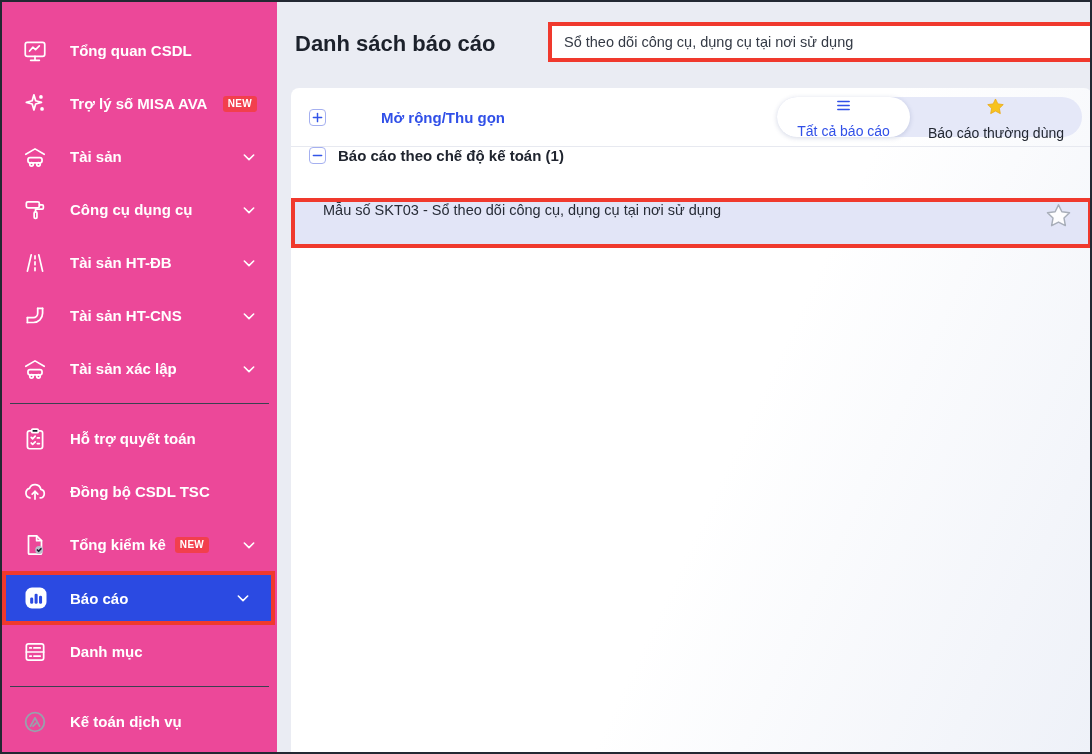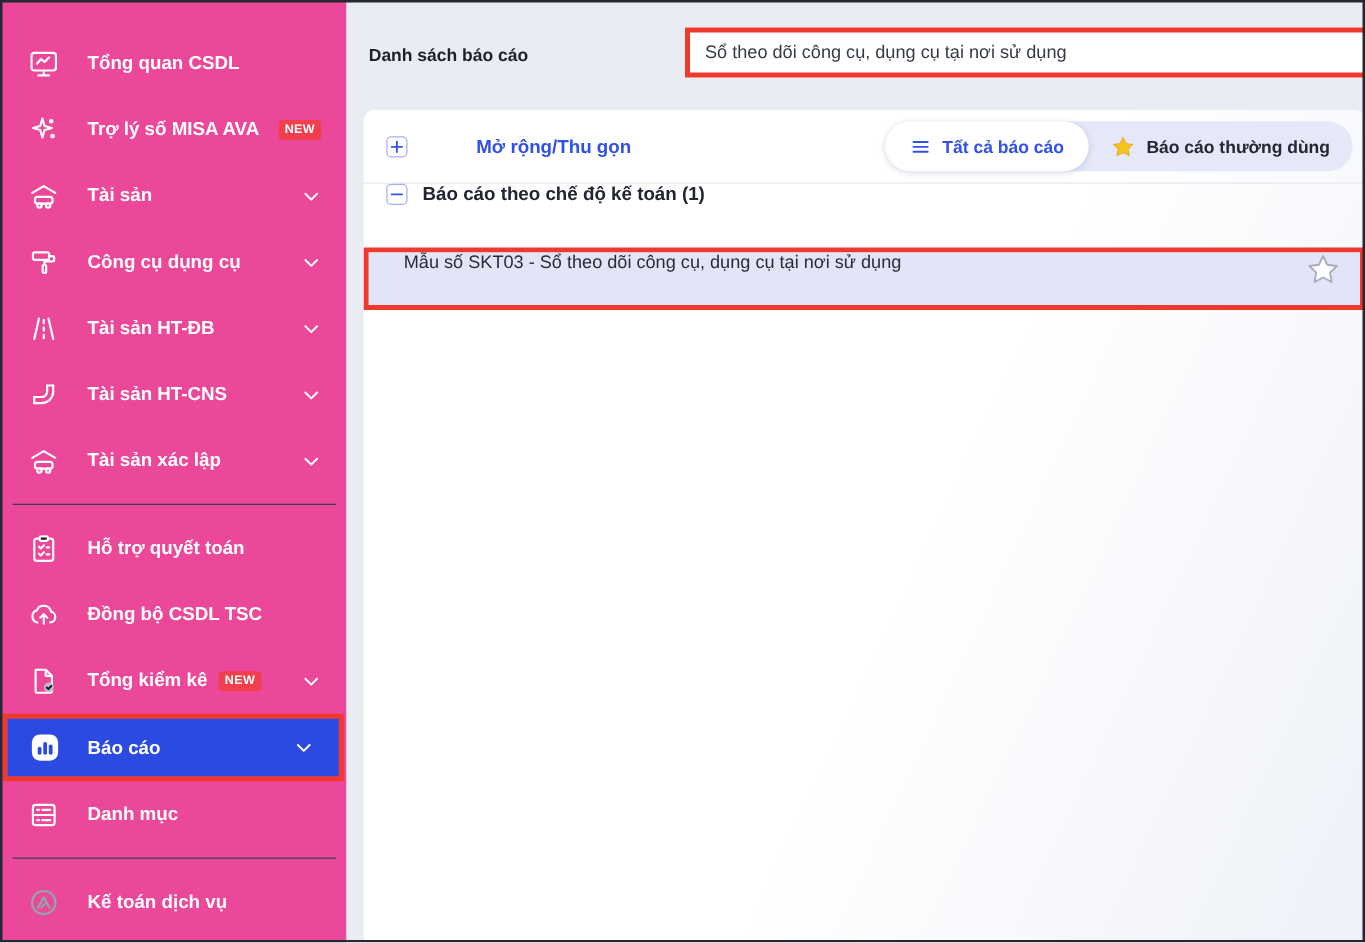--- a/index.html
+++ b/index.html
@@ -19,32 +19,32 @@
   .badge { background:#f23f4d; color:#fff; font-size:10px; font-weight:700; border-radius:3px; padding:2.5px 5px; margin-left:9px; letter-spacing:.3px; }
   .nav-divider { height:1px; background:#3a4150; margin:8px 8px 8px 10px; }
   .annot-nav { border:4px solid #f0392d; margin:0 2px; }
   .nav-item.selected { background:#2b4ae2; height:46px; padding-left:16px; }
   .nav-item.selected .nav-icon { margin-right:20px; width:28px; height:28px; }
   .nav-item.selected .nav-icon svg { width:28px; height:28px; }
 
   
   .main { position:absolute; left:277px; top:0; right:0; bottom:0; background:#eaecf3; }
   .main-header { position:relative; height:88px; }
-  .page-title { position:absolute; left:18px; top:0; height:88px; display:flex; align-items:center; font-size:14px; font-weight:700; color:#1c212b; }
+  .page-title { position:absolute; left:18px; top:0; height:88px; display:flex; align-items:center; font-size:22px; font-weight:700; color:#1c212b; }
   .search-annot { position:absolute; left:271px; top:22px; width:596px; height:40px; border:4px solid #f0392d; background:#fff; display:flex; align-items:center; padding:0 8px 0 12px; }
   .search-input { border:none; outline:none; flex:1; font-size:14.5px; color:#343a45; font-family:inherit; background:transparent; }
   .search-icon { flex:none; display:flex; cursor:pointer; }
 
   .content { position:absolute; left:14px; top:88px; right:0; bottom:0; background:linear-gradient(115deg,#ffffff 55%,#eef1f8 100%); border-radius:8px 8px 0 0; }
   .toolbar-row { height:58px; display:flex; align-items:center; padding:0 10px 0 18px; }
   .sq-btn { width:17px; height:17px; border:1.5px solid #a5b0f0; border-radius:4px; display:flex; align-items:center; justify-content:center; flex:none; }
   .expand-link { display:flex; align-items:center; cursor:pointer;gap:44px; }
   .expand-label { margin-left:11px; color:#3150e8; font-size:15px; font-weight:600; }
   .toggle { margin-left:auto; height:40px; background:#e5e8f8; border-radius:20px; display:flex; align-items:center; }
-  .toggle-seg { height:40px; display:flex; align-items:center; gap:9px; font-size:14px; font-weight:700; cursor:pointer; border-radius:20px; padding:0 20px; }
+  .toggle-seg { height:40px; display:flex; align-items:center; gap:9px; font-size:14px; font-weight:400; cursor:pointer; border-radius:20px; padding:0 20px;flex-direction:column; }
   .toggle-seg.active { background:#fff; color:#3150e8; box-shadow:0 1px 5px rgba(45,65,130,.20); }
   .toggle-seg.inactive { color:#23283
 
 2; padding:0 18px; color:#232832; }
   .hdivider { height:1px; background:#e7e9f0; }
   .section-row { height:51px; display:flex; align-items:flex-start; padding:0 18px; cursor:pointer; }
   .section-title { margin-left:12px; font-size:15px; font-weight:700; color:#20252f; }
   .row-annot { border:4px solid #f0392d; }
   .report-row { height:42px; background:#e2e5f7; display:flex; align-items:flex-start; padding:0 16px 0 28px; cursor:pointer; }
   .report-title { font-size:14.5px; color:#272c37; }

